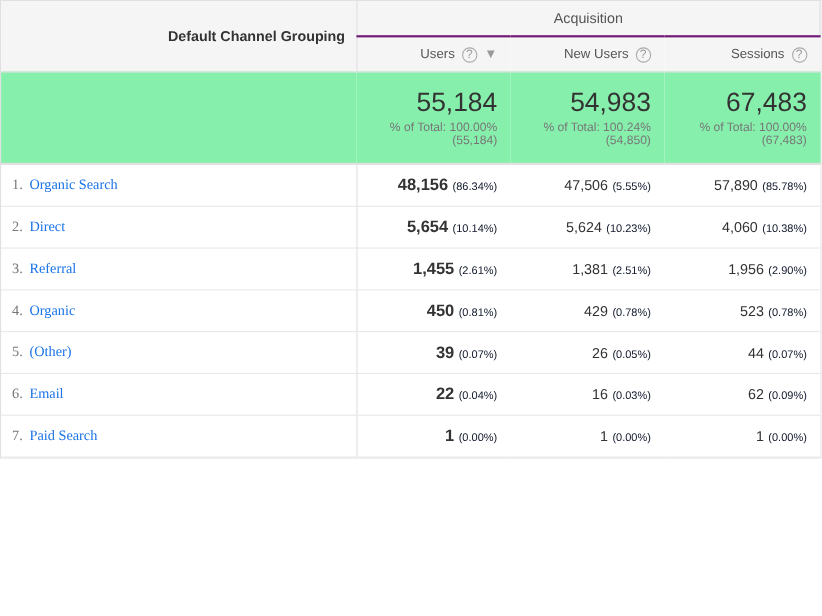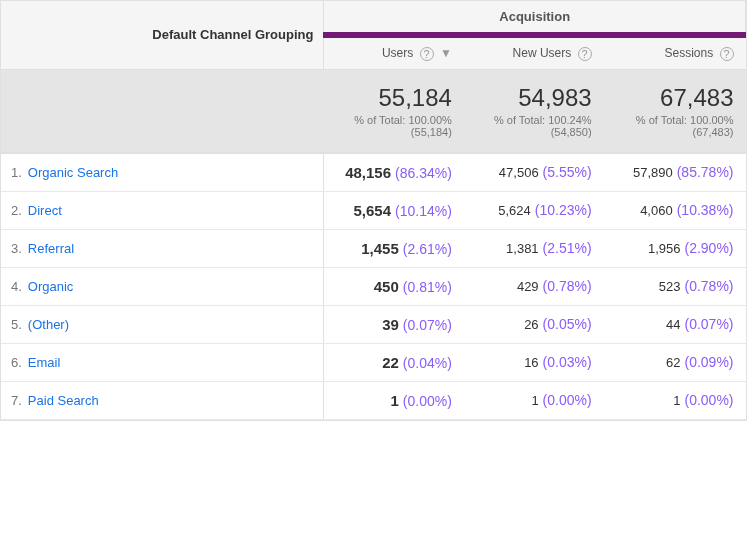--- a/index.html
+++ b/index.html
@@ -17,24 +17,24 @@
       width: 100%;
       border-collapse: collapse;
     }
     th, td {
       border-bottom: 1px solid #e0e0e0;
       padding: 8px 10px;
     }
     .header-acquisition {
       background: #f5f5f5;
       text-align: center;
-      font-weight: bold;
+      font-weight: normal;
       color: #555;
       font-size: 13px;
-      border-bottom: 6px solid #701a75;
+      border-bottom: 2px solid #701a75;
       padding: 8px 10px;
     }
     .col-label {
       background: #f5f5f5;
       text-align: right;
       vertical-align: middle;
       font-weight: bold;
       font-size: 13px;
       color: #333;
       width: 325px;
@@ -61,21 +61,21 @@
       font-size: 11px;
       border: 1px solid #aaa;
       border-radius: 50%;
       width: 14px;
       height: 14px;
       text-align: center;
       line-height: 12px;
       vertical-align: middle;
     }
     .totals-row td {
-      background: #e5e5e5;
+      background: #86efac;
       text-align: right;
       vertical-align: middle;
       padding: 14px 12px;
       border-bottom: 2px solid #e0e0e0;
     }
     .totals-row .totals-label {
       text-align: left;
       color: #555;
       font-size: 12px;
       padding-left: 10px;
@@ -95,36 +95,37 @@
     .data-row td {
       text-align: right;
       padding: 10px 12px;
       vertical-align: middle;
       border-bottom: 1px solid #e8e8e8;
     }
     .data-row td:first-child {
       text-align: left;
       padding-left: 10px;
       border-right: 1px solid #e0e0e0;
+      font-family: Liberation Serif, serif;
     }
     .row-number {
       color: #777;
       margin-right: 6px;
     }
     .channel-link {
       color: #1a73e8;
       text-decoration: none;
     }
     .value-main {
       font-weight: bold;
       font-size: 15px;
     }
     .value-pct {
-      font-size: 14px;
-      color: #8b5cf6;
+      font-size: 10px;
+      color: #0f172a;
       margin-left: 4px;
     }
     .col-users { width: 140px; }
     .col-newusers { width: 140px; margin-top: 12px; }
     .col-sessions { width: 142px; }
     .header-top-row th {
       background: #f5f5f5;
     }
     .acquisition-span {
       border-right: 1px solid #e0e0e0;

